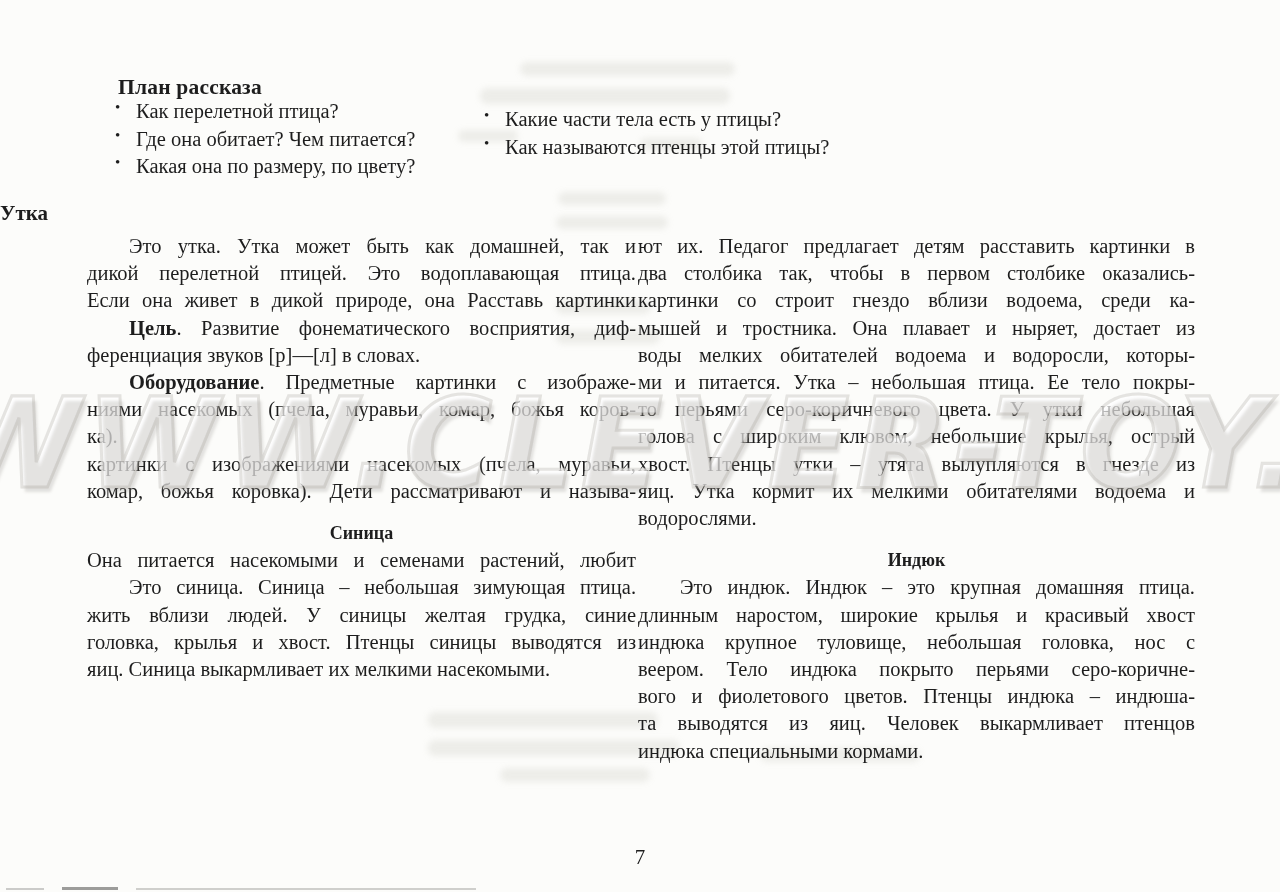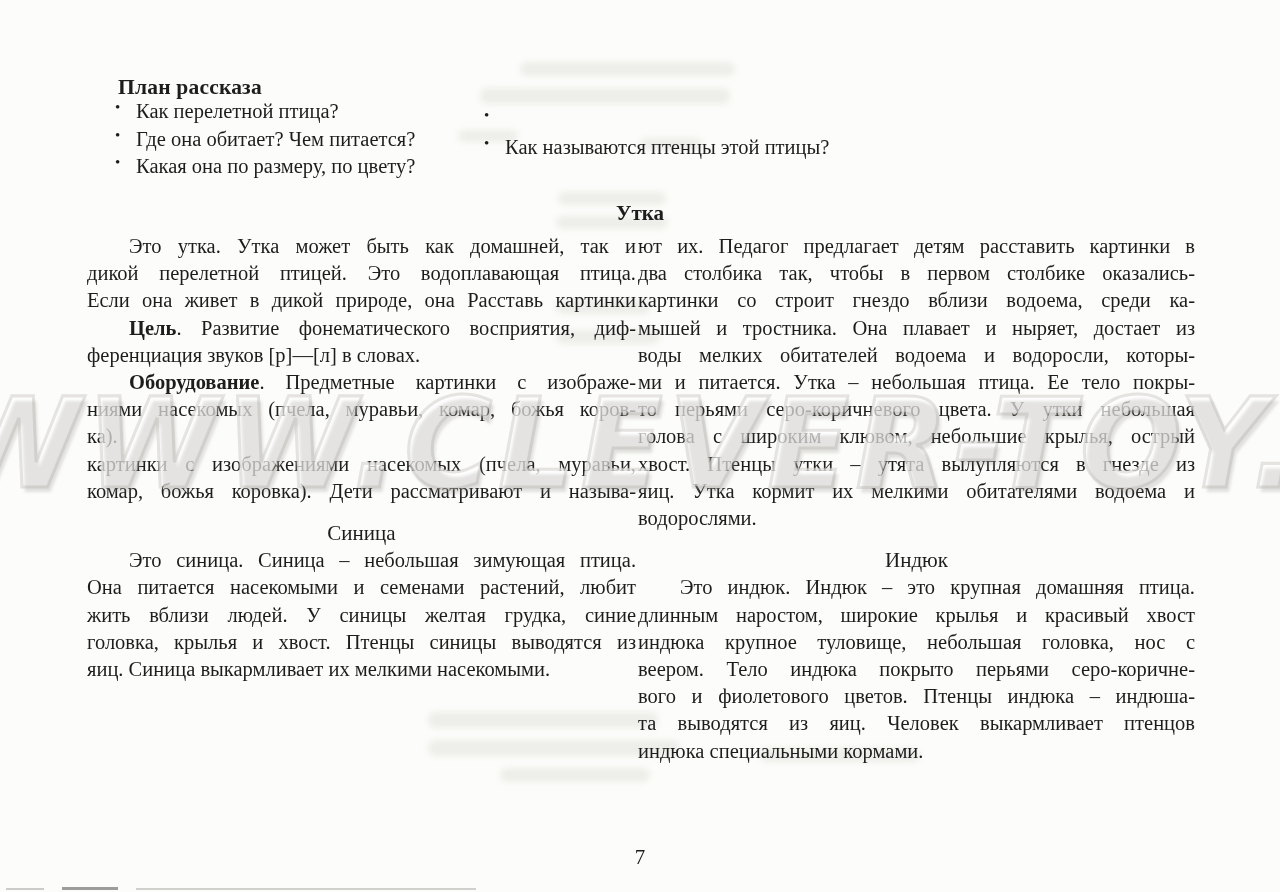--- a/index.html
+++ b/index.html
@@ -9,29 +9,29 @@
     font-family:"Liberation Serif", serif;
   }
   
   .plan-heading{position:absolute;left:118px;top:69px;font-size:21.5px;font-weight:bold;letter-spacing:.2px;z-index:2;margin-top:6px;}
   ul.bullets{position:absolute;margin:0;padding:0;list-style:none;font-size:20.5px;z-index:2;}
   ul.bullets li{position:relative;padding-left:23px;height:27.6px;white-space:nowrap;}
   ul.bullets .bullet{position:absolute;left:2px;top:-1px;font-size:15px;}
   .bullets-left{left:113px;top:100px;}
   .bullets-right{left:482px;top:108px;}
   
-  .utka-heading{position:absolute;top:201px;left:0;width:100%;text-align:center;font-size:21px;font-weight:bold;z-index:2;}
+  .utka-heading{position:absolute;top:201px;left:0;width:100%;font-size:21px;font-weight:bold;z-index:2;}
   
   .col{position:absolute;top:233px;font-size:20.5px;line-height:27.2px;z-index:2;}
   .col-left{left:87px;width:549px;}
   .col-right{left:638px;width:557px;}
   .line{text-align:justify;}
   .line.j{text-align-last:justify;}
   .line.ind{text-indent:42px;}
-  .col-heading{font-weight:normal;text-align:center;font-size:21px;margin-top:15px;}
+  .col-heading{font-weight:bold;text-align:center;font-size:18px;margin-top:15px;}
   
   .pageno{position:absolute;top:845px;left:0;width:100%;text-align:center;font-size:21px;z-index:2;}
   
   .watermark{
     position:absolute;top:372px;left:-52px;z-index:4;pointer-events:none;
     font-family:"DejaVu Sans", sans-serif;font-weight:700;font-style:italic;
     font-size:120px;letter-spacing:6px;white-space:nowrap;
     color:rgba(255,255,255,0);
     -webkit-text-stroke:3px rgba(168,166,160,.30);
     text-shadow:3px 4px 3px rgba(130,128,122,.22), -1px -1px 1px rgba(255,255,255,.7);
@@ -60,40 +60,40 @@
   <div class="smudge" style="left:500px;top:768px;width:150px;height:14px;"></div>
   <div class="smudge" style="left:760px;top:748px;width:160px;height:14px;"></div>
 
   <div class="plan-heading">План рассказа</div>
   <ul class="bullets bullets-left">
       <li><span class="bullet">•</span><span>Как перелетной птица?</span></li>
       <li><span class="bullet">•</span><span>Где она обитает? Чем питается?</span></li>
       <li><span class="bullet">•</span><span>Какая она по размеру, по цвету?</span></li>
     </ul>
   <ul class="bullets bullets-right">
-      <li><span class="bullet">•</span></li>
+      <li><span class="bullet">•</span><span>Какие части тела есть у птицы?</span></li>
       <li><span class="bullet">•</span><span>Как называются птенцы этой птицы?</span></li>
     </ul>
 
   <div class="utka-heading">Утка</div>
 
   <div class="col col-left">
       <div class="line j ind">Это утка. Утка может быть как домашней, так и</div>
       <div class="line j">дикой перелетной птицей. Это водоплавающая птица.</div>
       <div class="line j">Если она живет в дикой природе, она Расставь картинки</div>
       <div class="line j ind"><b>Цель</b>. Развитие фонематического восприятия, диф-</div>
       <div class="line">ференциация звуков [р]—[л] в словах.</div>
       <div class="line j ind"><b>Оборудование</b>. Предметные картинки с изображе-</div>
       <div class="line j">ниями насекомых (пчела, муравьи, комар, божья коров-</div>
       <div class="line">ка).</div>
       <div class="line j">картинки с изображениями насекомых (пчела, муравьи,</div>
       <div class="line j">комар, божья коровка). Дети рассматривают и называ-</div>
       <div class="col-heading">Синица</div>
+      <div class="line j">Она питается насекомыми и семенами растений, любит</div>
       <div class="line j ind">Это синица. Синица – небольшая зимующая птица.</div>
-      <div class="line j">Она питается насекомыми и семенами растений, любит</div>
       <div class="line j">жить вблизи людей. У синицы желтая грудка, синие</div>
       <div class="line j">головка, крылья и хвост. Птенцы синицы выводятся из</div>
       <div class="line">яиц. Синица выкармливает их мелкими насекомыми.</div>
     </div>
   <div class="col col-right">
       <div class="line j">ют их. Педагог предлагает детям расставить картинки в</div>
       <div class="line j">два столбика так, чтобы в первом столбике оказались-</div>
       <div class="line j">картинки со строит гнездо вблизи водоема, среди ка-</div>
       <div class="line j">мышей и тростника. Она плавает и ныряет, достает из</div>
       <div class="line j">воды мелких обитателей водоема и водоросли, которы-</div>

